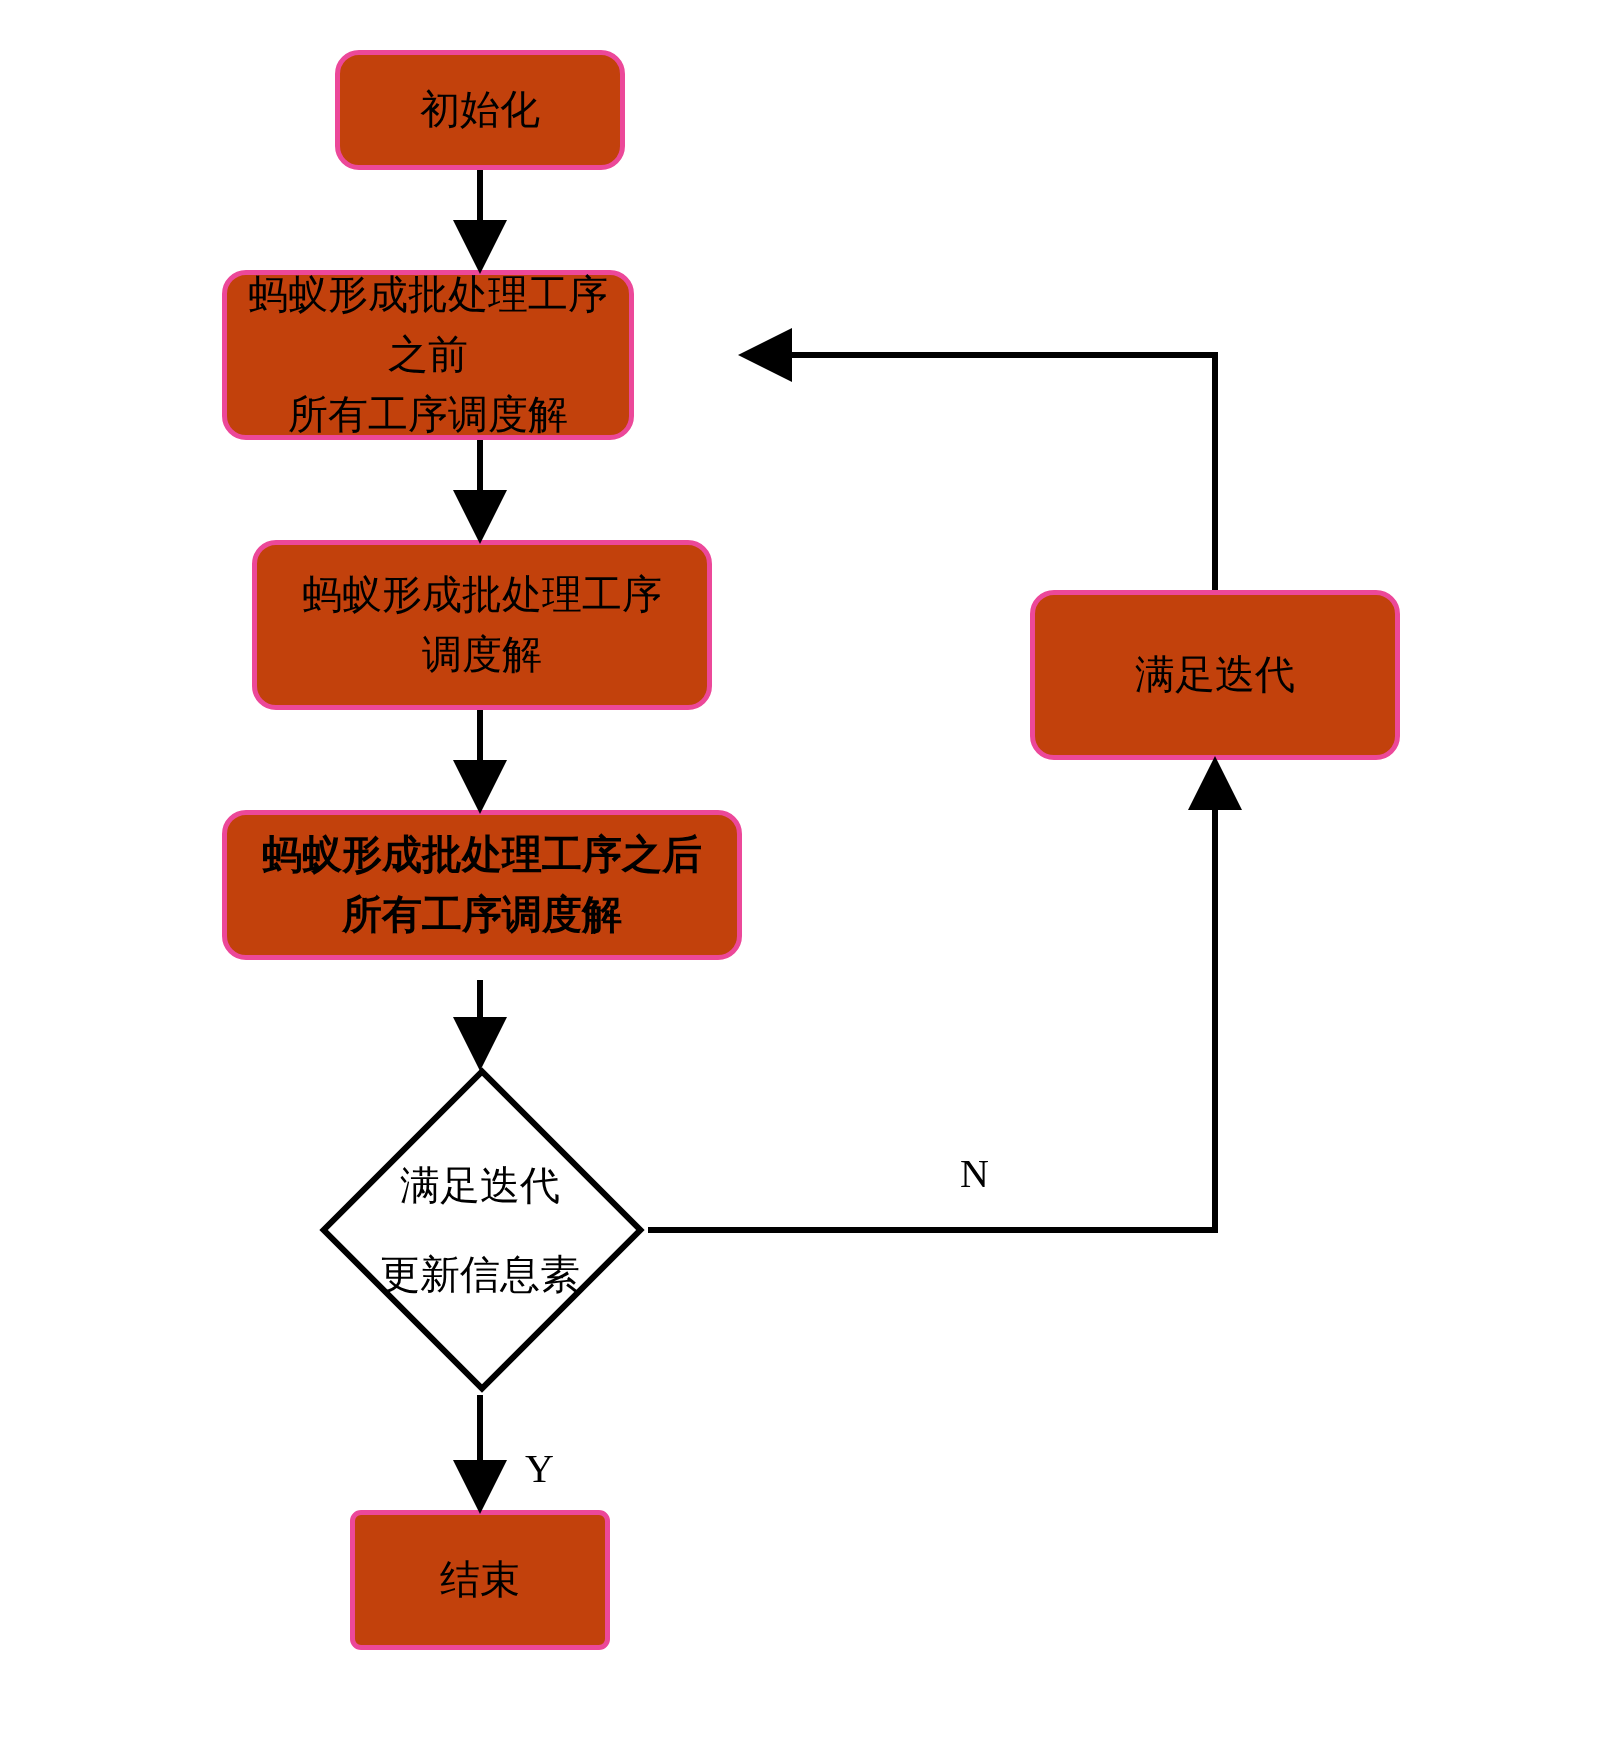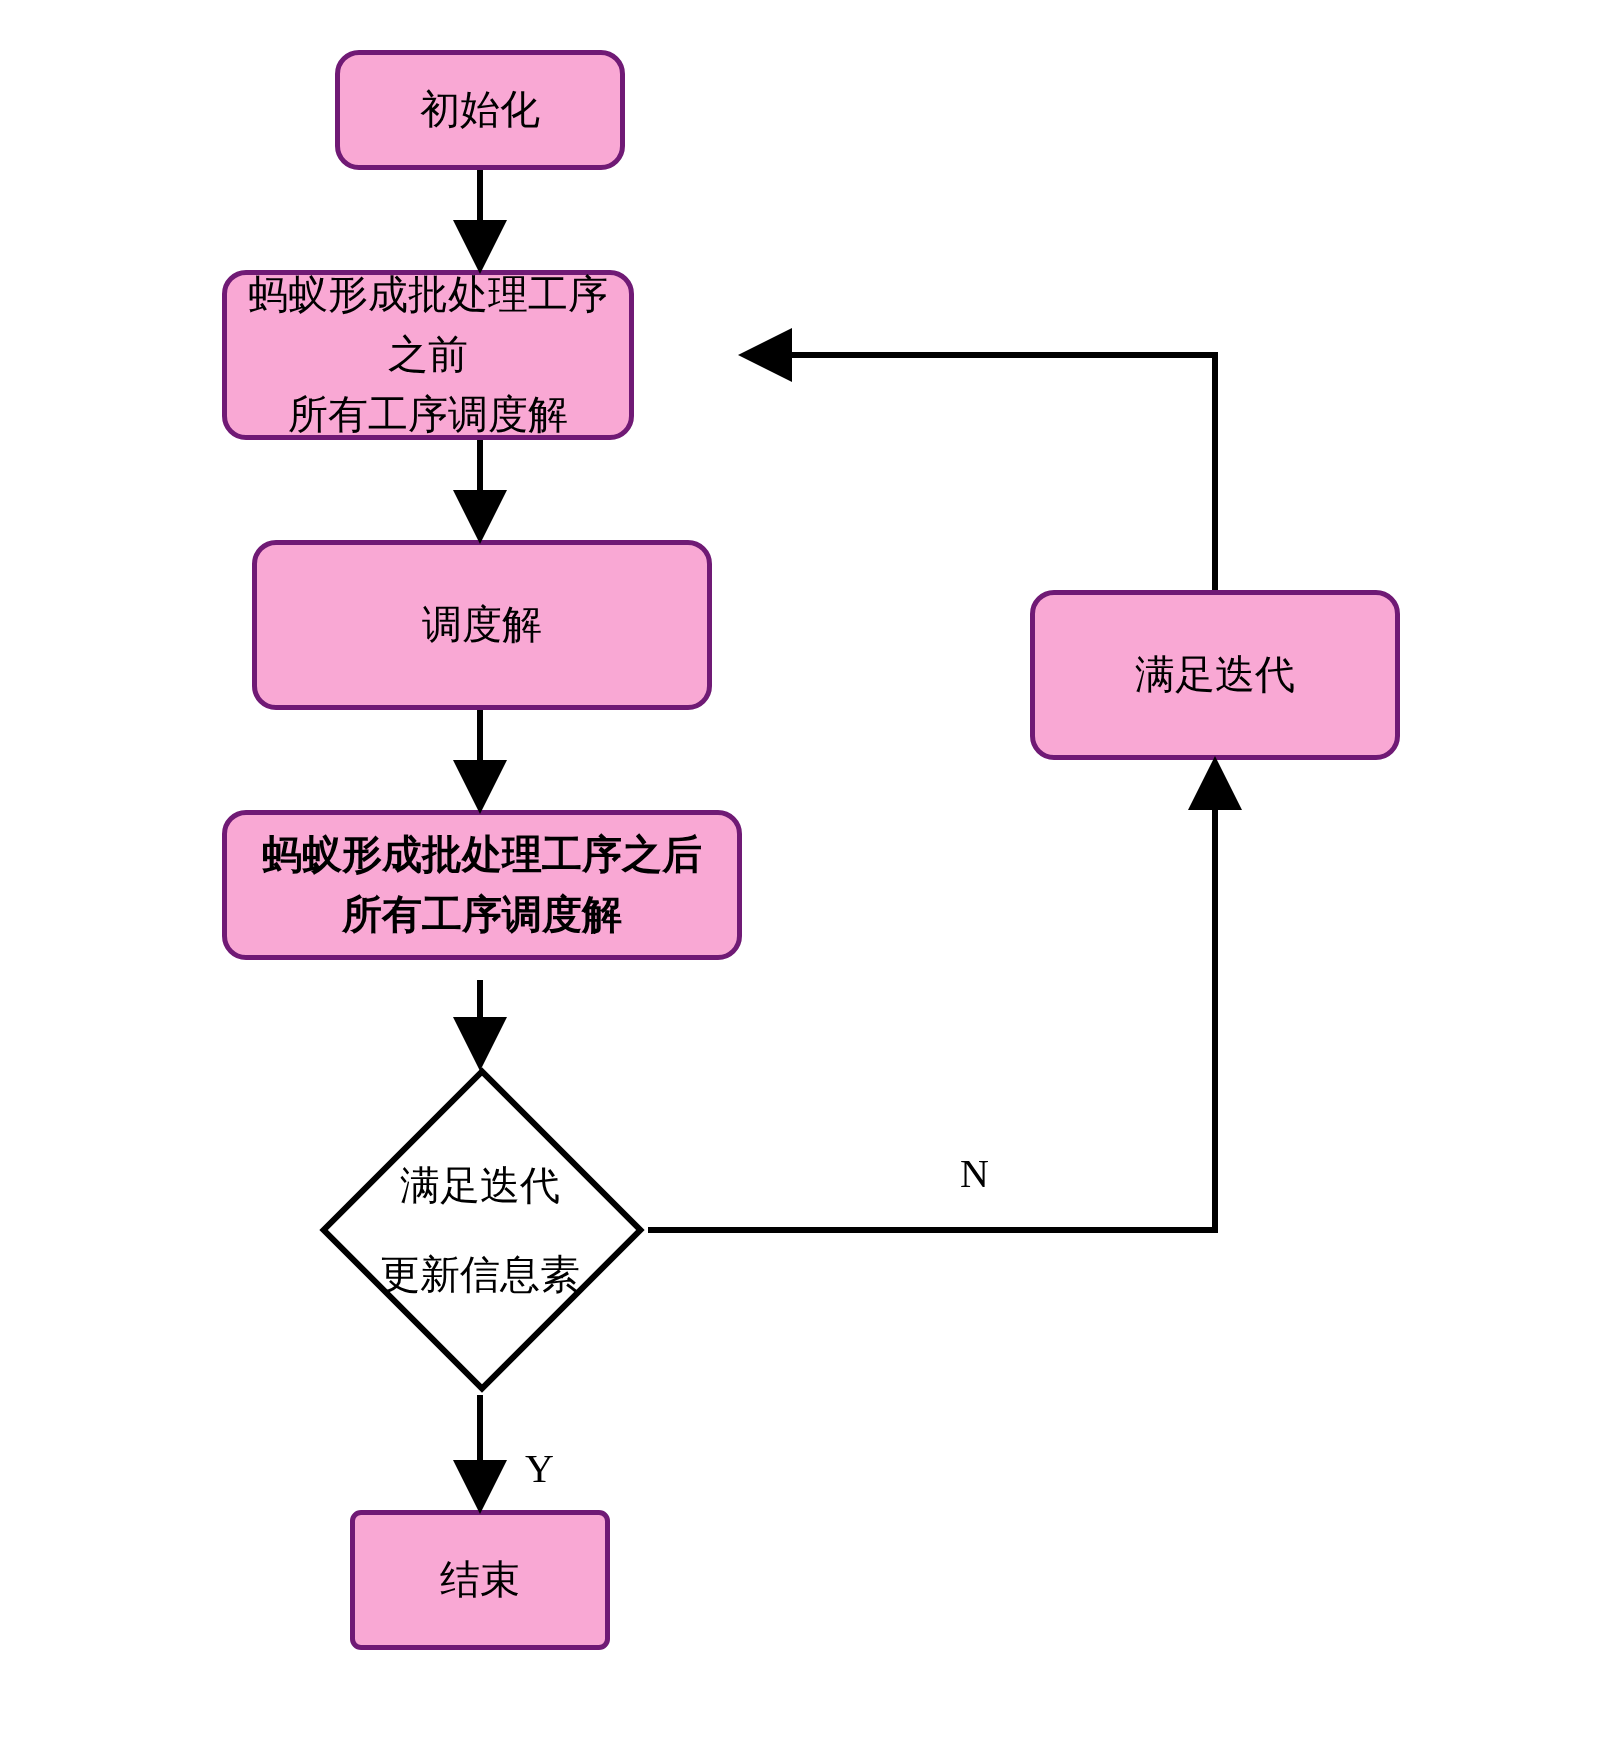--- a/index.html
+++ b/index.html
@@ -5,30 +5,30 @@
     * { margin: 0; padding: 0; box-sizing: border-box; }
     body {
       width: 1611px;
       height: 1751px;
       position: relative;
       background: #fff;
       font-family: "SimSun", "Microsoft YaHei", serif;
     }
     .node {
       position: absolute;
-      border: 5px solid #701a75;
+      border: 5px solid #ec4899;
       border-radius: 24px;
       display: flex;
       flex-direction: column;
       align-items: center;
       justify-content: center;
       text-align: center;
       font-size: 40px;
       line-height: 1.5;
-      background: #f9a8d4;
+      background: #c2410c;
       padding: 8px 16px;
     }
     .diamond {
       position: absolute;
       transform: rotate(45deg);
       border: 6px solid #000;
       background: #fff;
     }
     .diamond-label {
       position: absolute;
@@ -61,20 +61,21 @@
 <div class="node" style="left:335px; top:50px; width:290px; height:120px;">
   <span>初始化</span>
 </div>
 
 <div class="node" style="left:222px; top:270px; width:412px; height:170px;">
   <span>蚂蚁形成批处理工序之前</span>
   <span>所有工序调度解</span>
 </div>
 
 <div class="node" style="left:252px; top:540px; width:460px; height:170px;">
+  <span>蚂蚁形成批处理工序</span>
   <span>调度解</span>
 </div>
 
 <div class="node" style="left:1030px; top:590px; width:370px; height:170px;">
   <span>满足迭代</span>
 </div>
 
 <div class="node" style="left:222px; top:810px; width:520px; height:150px;font-weight:bold;">
   <span>蚂蚁形成批处理工序之后</span>
   <span>所有工序调度解</span>

